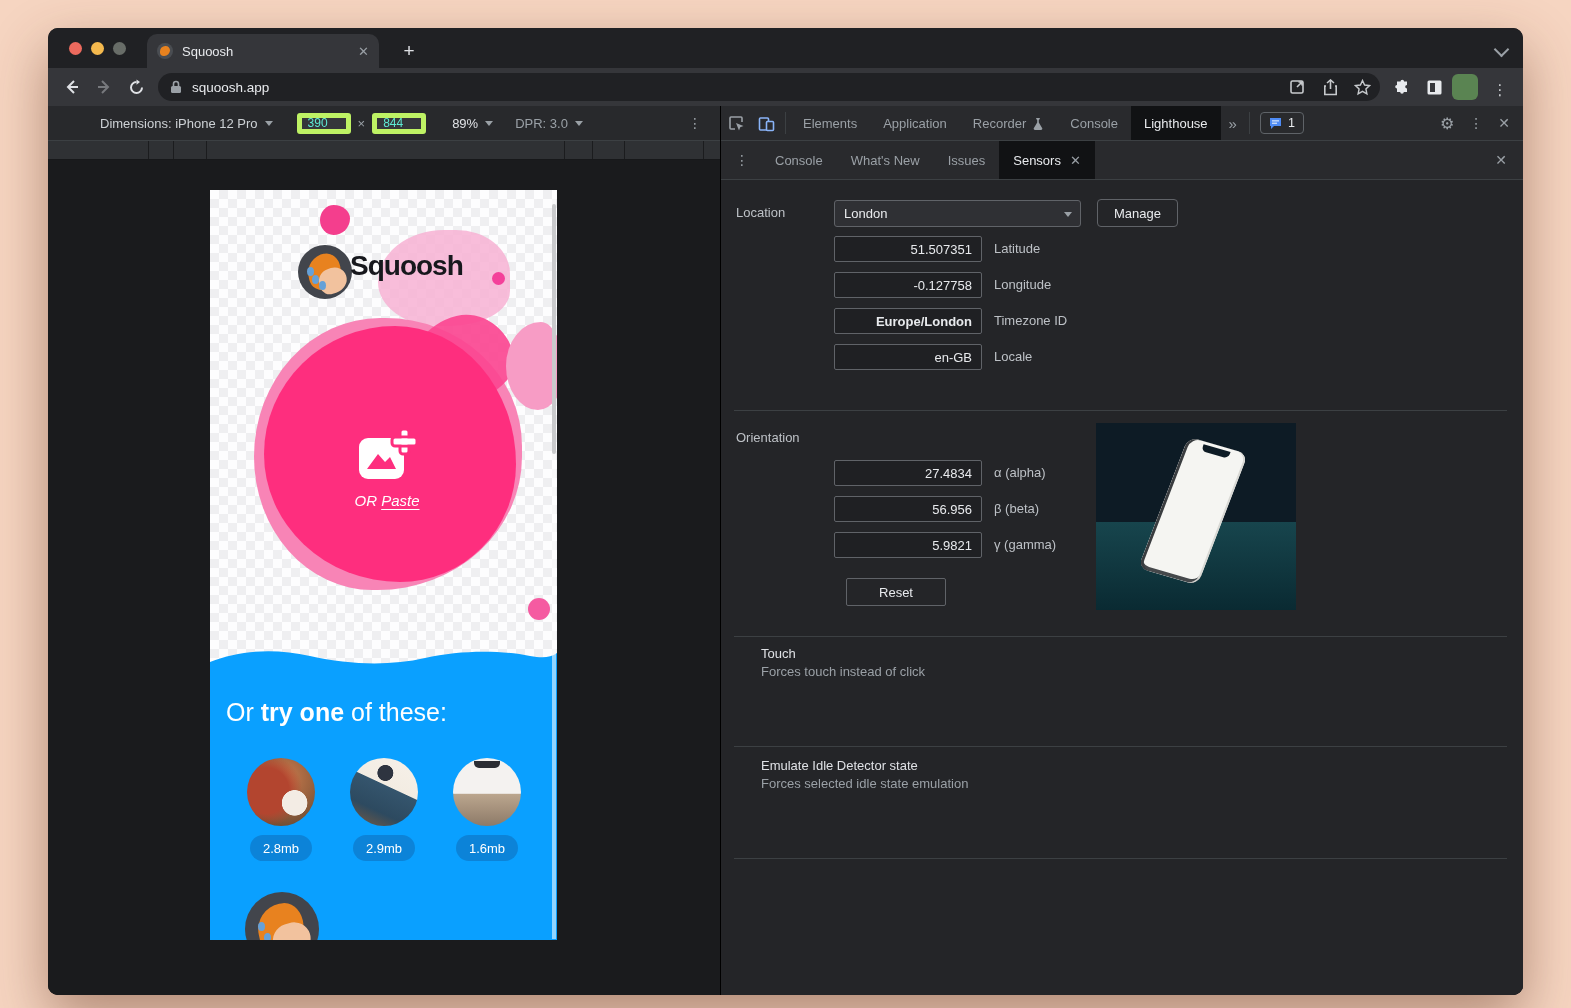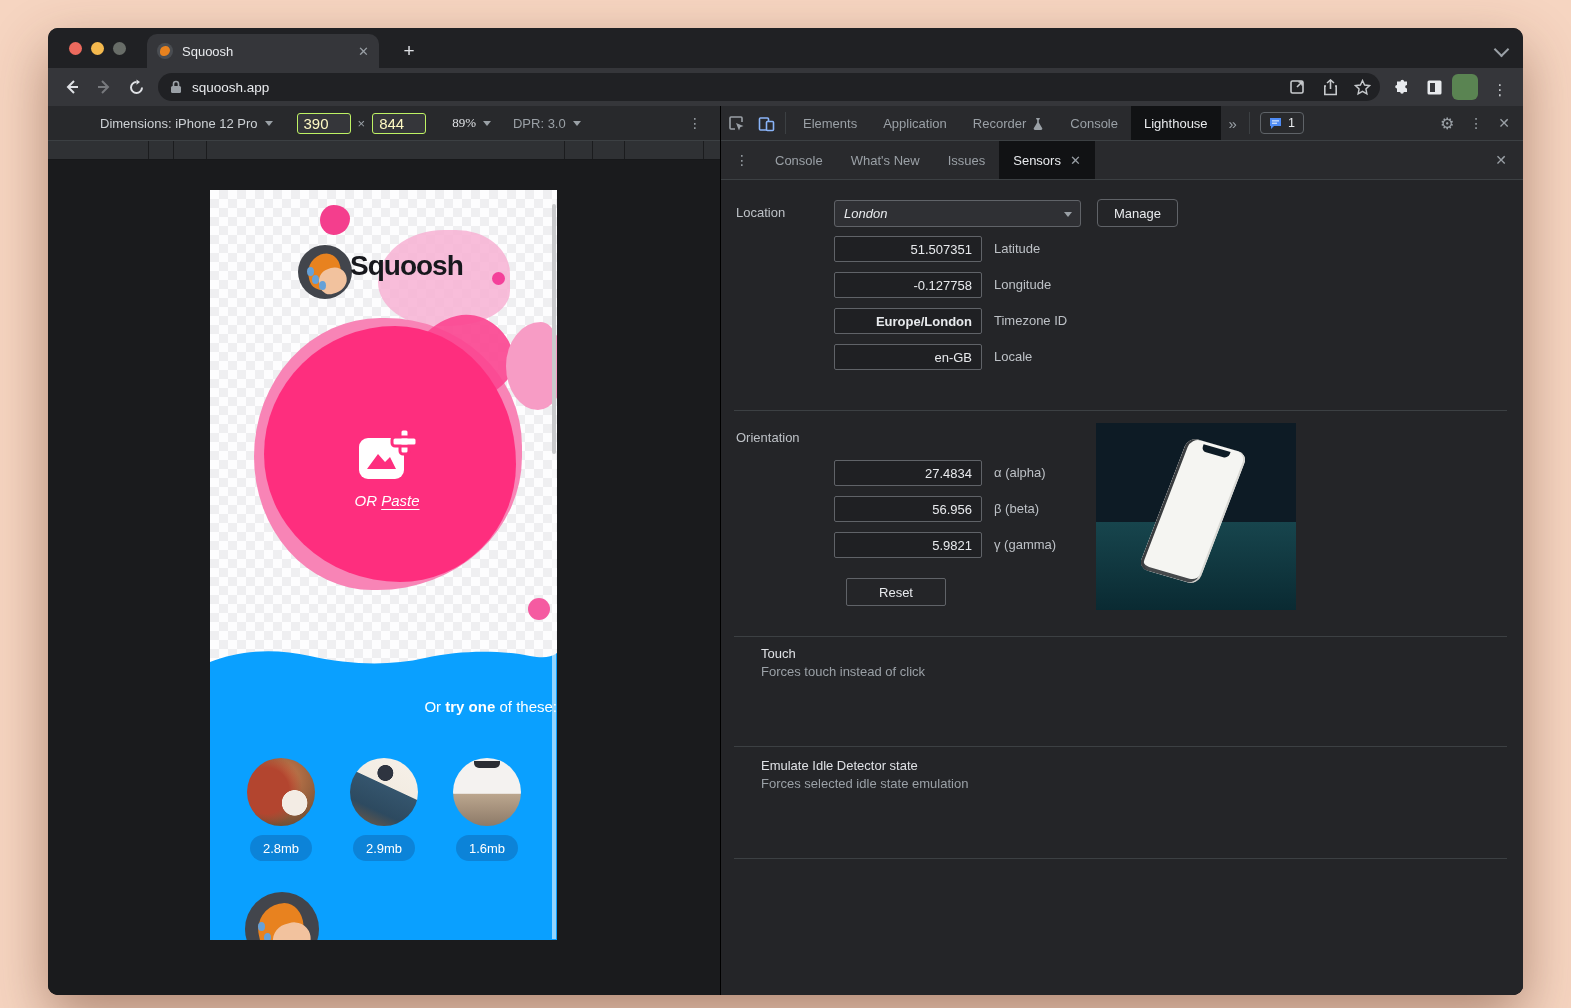--- a/index.html
+++ b/index.html
@@ -47,24 +47,24 @@
   .main{flex:1;display:flex;min-height:0;background:#1a1b1d;}
   .left-pane{width:672px;flex:none;display:flex;flex-direction:column;border-right:1px solid #000;}
   .right-pane{flex:1;display:flex;flex-direction:column;background:#242528;min-width:0;}
 
   
   .dev-toolbar{height:34px;background:#28292c;border-bottom:1px solid #3c4043;position:relative;
        display:flex;align-items:center;color:#bdc1c6;font-size:13px;flex:none;}
   .dims-label{margin-left:52px;color:#cdd1d5;}
   .caret{width:0;height:0;border-left:4px solid transparent;border-right:4px solid transparent;
        border-top:5px solid #9aa0a6;display:inline-block;margin-left:7px;}
-  .dim-input{width:54px;height:21px;background:#35363a;border:1px solid #bef264;border-radius:3px;
-       color:#fef9c3;font-size:15px;padding:0 6px;box-sizing:border-box;font-family:inherit;}
+  .dim-input{width:54px;height:21px;background:#35363a;border:5px solid #bef264;border-radius:3px;
+       color:#5eead4;font-size:12px;padding:0 6px;box-sizing:border-box;font-family:inherit;}
   .dim-sep{color:#9aa0a6;margin:0 7px;}
-  .zoom-txt{color:#dfe1e5;margin-left:26px;font-family:Liberation Serif, serif;}
+  .zoom-txt{color:#dfe1e5;margin-left:26px;}
   .dpr-txt{color:#9aa0a6;margin-left:22px;}
   .dt-kebab{position:absolute;right:18px;top:9px;color:#9aa0a6;font-size:14px;}
   .dt-kebab::before{content:"\22EE";}
 
   
   .ruler{height:18px;background:#2f3134;border-bottom:1px solid #17181a;position:relative;flex:none;}
   .tick{position:absolute;top:0;bottom:0;width:1px;background:#1b1c1e;}
 
   
   .viewport{flex:1;position:relative;background:#1a1b1d;overflow:hidden;}
@@ -96,22 +96,22 @@
   .trblob{left:200px;top:126px;width:104px;height:88px;background:#fb4791;opacity:.92;
        border-radius:55% 45% 60% 40%/55% 60% 40% 45%;transform:rotate(-14deg);}
   .rblob{left:296px;top:132px;width:58px;height:88px;background:#f79cc5;
        border-radius:60% 40% 45% 55%/50% 55% 45% 50%;}
   .sdot{left:318px;top:408px;width:22px;height:22px;background:#f55ba1;border-radius:50%;}
   .upload-ic{position:absolute;left:146px;top:238px;}
   .orpaste{position:absolute;left:0;top:302px;width:354px;text-align:center;color:#fff;
        font-style:italic;font-size:15px;}
   .orpaste u{text-underline-offset:3px;}
   .bluewave{position:absolute;left:0;top:456px;width:347px;height:294px;}
-  .try-heading{position:absolute;left:0;top:508px;width:347px;text-align:right;color:#fff;
-       font-size:15px;font-weight:400;}
+  .try-heading{position:absolute;left:16px;top:508px;width:347px;text-align:left;color:#fff;
+       font-size:25px;font-weight:400;}
   .try-heading b{font-weight:800;}
   .sample{position:absolute;top:568px;width:68px;height:68px;border-radius:50%;overflow:hidden;}
   .sample.panda{left:37px;background:
        radial-gradient(circle at 70% 66%, #f3ece4 0 19%, transparent 20%),
        radial-gradient(circle at 28% 48%, #b3452f 0 38%, transparent 60%),
        radial-gradient(circle at 55% 30%, #cd7c4d 0%, #8a5a3a 60%, #54412c 100%);}
   .sample.artist{left:140px;background:
        radial-gradient(circle at 52% 22%, #2e3440 0 12%, transparent 13%),
        linear-gradient(205deg, #f6f1ea 0%, #f3ece2 42%, #35556d 43%, #2d4a60 72%, #7c5b40 100%);}
   .sample.phone{left:243px;background:linear-gradient(180deg,#f4f2f0 0 52%, #bba68e 53%, #8d7a68 100%);}
@@ -146,21 +146,21 @@
   .drawer-kebab::before{content:"\22EE";}
   .dr-tab{display:flex;align-items:center;gap:9px;padding:0 14px;color:#9aa0a6;font-size:13px;white-space:nowrap;}
   .dr-tab.active{background:#111214;color:#e8eaed;}
   .dr-close{margin-left:auto;display:flex;align-items:center;color:#9aa0a6;font-size:14px;padding:0 16px;}
   .dr-close::before{content:"\2715";}
 
   
   .sensors{flex:1;position:relative;background:#242528;color:#e8eaed;font-size:13px;overflow:hidden;}
   .sec-label{position:absolute;left:15px;color:#bdc1c6;}
   .sel{position:absolute;height:27px;background:#2f3034;border:1px solid #606368;border-radius:3px;
-       color:#e8eaed;display:flex;align-items:center;padding:0 24px 0 9px;box-sizing:border-box;font-style:italic;}
+       color:#e8eaed;display:flex;align-items:center;padding:0 24px 0 9px;box-sizing:border-box;}
   .sel::after{content:"";position:absolute;right:8px;top:11px;border-left:4px solid transparent;
        border-right:4px solid transparent;border-top:5px solid #9aa0a6;}
   .inp{position:absolute;left:113px;width:148px;height:26px;background:#1f2023;border:1px solid #606368;
        border-radius:2px;color:#e8eaed;font-size:13px;text-align:right;padding:0 9px;
        box-sizing:border-box;font-family:inherit;}
   .flabel{position:absolute;left:273px;color:#bdc1c6;line-height:26px;}
   .btn{position:absolute;height:28px;background:transparent;border:1px solid #606368;border-radius:4px;
        color:#e8eaed;font-size:13px;font-family:inherit;padding:0 16px;}
   .hr{position:absolute;left:13px;right:16px;height:1px;background:#3c4043;}
   .sec-title{position:absolute;left:40px;color:#dfe1e5;}

